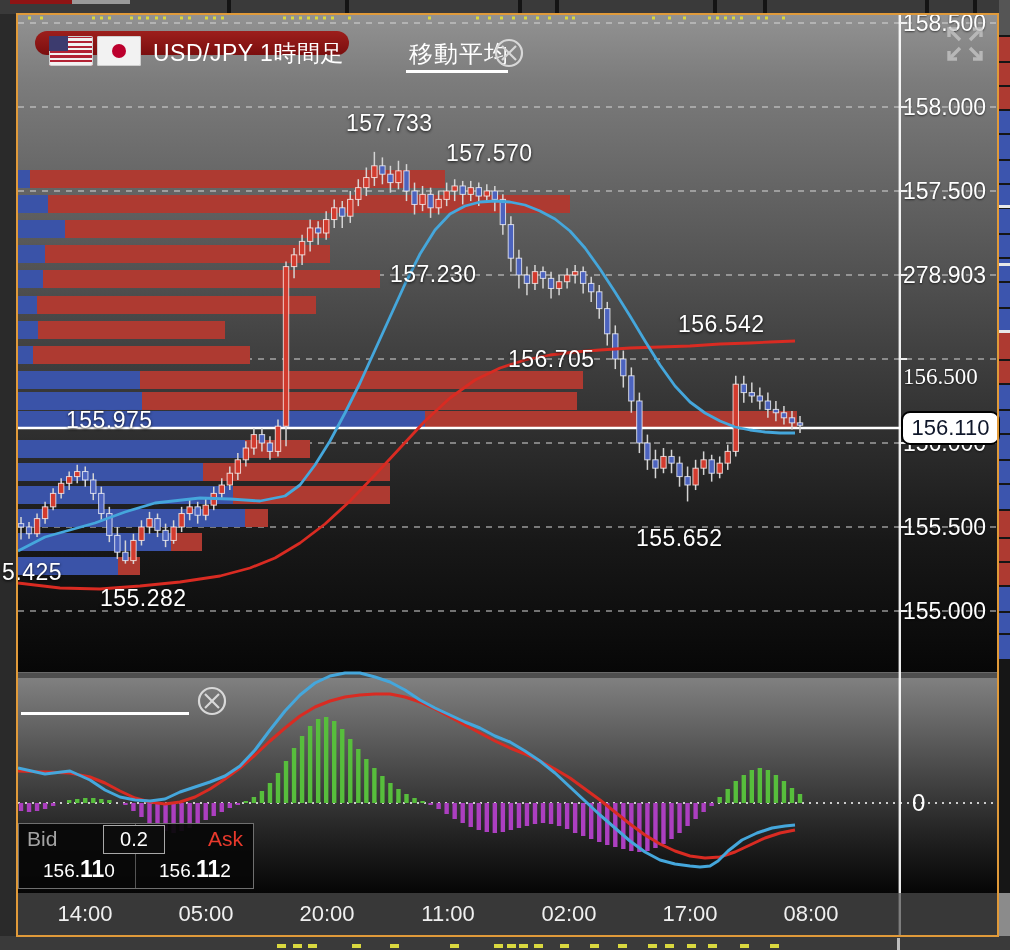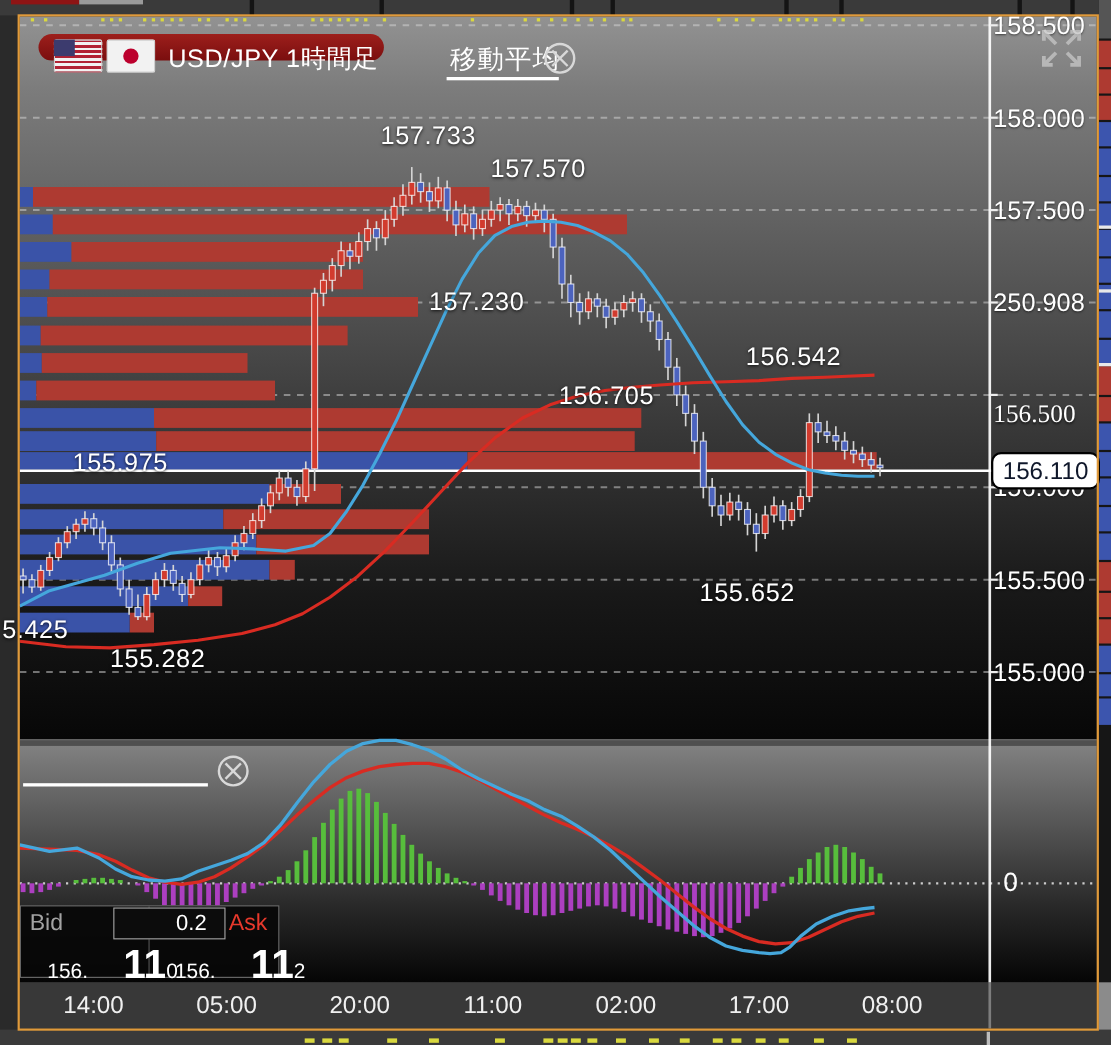--- a/index.html
+++ b/index.html
@@ -47,23 +47,23 @@
   .tlabel{position:absolute;top:901px;color:#f0f0f0;font-size:22px;transform:translateX(-50%);}
   .zero-label{left:912px;top:789px;color:#fff;font-size:24px;}
   .cur-box{left:901px;top:411px;width:95px;height:30px;background:#fff;border:2px solid #000;border-radius:9px;
     z-index:4;display:flex;align-items:center;justify-content:center;color:#0f172a;font-size:22px;}
   
   .bidask{left:18px;top:823px;width:234px;height:64px;background:rgba(8,8,8,.93);border:1px solid #6f6f6f;z-index:4;}
   .ba-div{position:absolute;left:116px;top:0;width:1px;height:64px;background:#555;}
   .bid-lbl{position:absolute;left:8px;top:3px;color:#a3a3a3;font-size:21px;}
   .ask-lbl{position:absolute;right:10px;top:3px;color:#e8392c;font-size:21px;}
   .spread-box{position:absolute;left:84px;top:1px;width:60px;height:27px;border:1.5px solid #a8a8a8;background:#0c0c0c;
-    color:#fff;font-size:20px;display:flex;align-items:center;justify-content:center;z-index:5;padding-left:40px;}
+    color:#fff;font-size:20px;display:flex;align-items:center;justify-content:center;z-index:5;}
   .price{position:absolute;top:32px;color:#fff;display:flex;align-items:baseline;}
-  .p-sm{font-size:19px;}.p-lg{font-size:37px;font-weight:bold;margin-left:32px;}.p-sm2{font-size:19px;}
+  .p-sm{font-size:19px;}.p-lg{font-size:23px;font-weight:bold;}.p-sm2{font-size:19px;}
   .bid-price{left:24px;}.ask-price{left:140px;}
   .expand{left:942px;top:22px;width:46px;height:44px;opacity:.8;z-index:3;}
 </style>
 </head>
 <body>
 
 <div id="app">
 
   <div class="abs top-strip">
     <div class="mini-red abs"></div>
@@ -517,21 +517,21 @@
       <line x1="8" y1="8" x2="22" y2="22" stroke="#d8d8d8" stroke-width="2.2"></line>
       <line x1="22" y1="8" x2="8" y2="22" stroke="#d8d8d8" stroke-width="2.2"></line>
     </svg>
 
     <span class="zero-label abs">0</span>
 
     <div id="price-axis">
         <div class="pxlabel" style="top: 10px;">158.500</div>
         <div class="pxlabel" style="top: 94px;">158.000</div>
         <div class="pxlabel" style="top: 178px;">157.500</div>
-        <div class="pxlabel" style="top: 262px;">250.908</div>
+        <div class="pxlabel" style="top: 262px;">278.903</div>
         <div class="pxlabel" style="top: 364px; font-family: Liberation Serif, serif;">156.500</div>
         <div class="pxlabel" style="top: 430px;">156.000</div>
         <div class="pxlabel" style="top: 514px;">155.500</div>
         <div class="pxlabel" style="top: 598px;">155.000</div>
       </div>
     <div id="time-axis">
         <div class="tlabel" style="left: 85px;">14:00</div>
         <div class="tlabel" style="left: 206px;">05:00</div>
         <div class="tlabel" style="left: 327px;">20:00</div>
         <div class="tlabel" style="left: 448px;">11:00</div>

